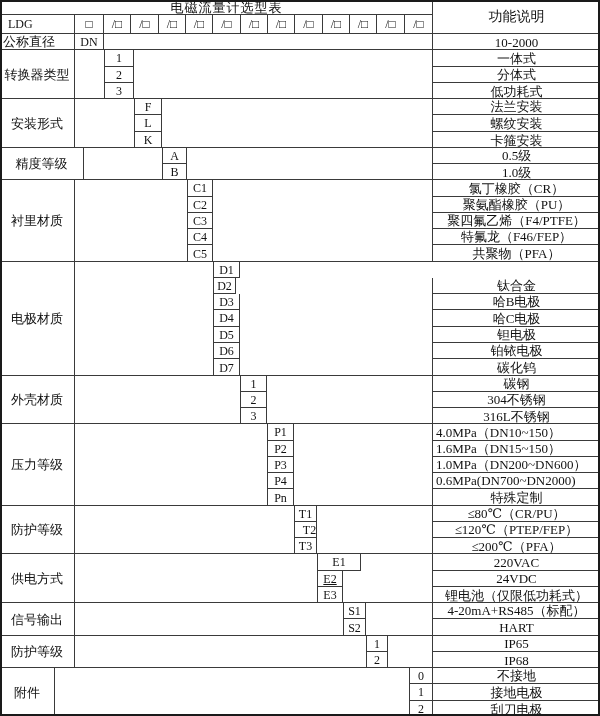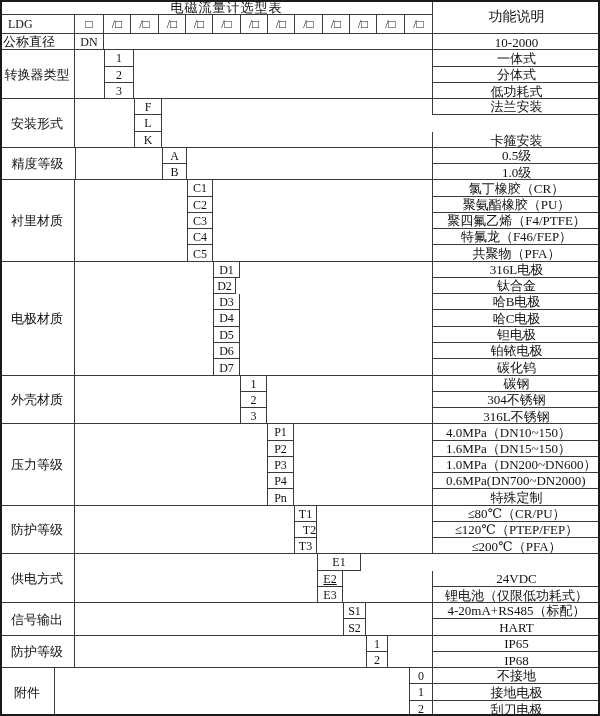--- a/index.html
+++ b/index.html
@@ -12,21 +12,21 @@
     position:absolute;box-sizing:border-box;display:flex;align-items:center;
     justify-content:center;overflow:hidden;white-space:nowrap;line-height:1;
   }
   .title{font-size:13px;letter-spacing:1px;}
   .func{font-size:14px;}
   .model{font-size:12px;}
   .group{position:absolute;left:0;width:600px;box-sizing:border-box;border-top:1px solid var(--bc);}
   .glabel{font-size:13px;}
   .gcode{font-size:12px;}
   .gdesc{font-size:13px;}
-  .left-align{justify-content:flex-start;padding-left:13px;}
+  .left-align{justify-content:flex-start;padding-left:3px;}
   .outer{position:absolute;inset:0;border:2px solid #1a1a1a;pointer-events:none;box-sizing:border-box;}
 </style>
 </head>
 <body>
 
 <div class="stage">
 
   <div class="cell title" style="left:0;top:0;width:432px;height:15px;border-bottom:1px solid var(--bc);padding-left:21px;">电磁流量计选型表</div>
 
   <div class="cell func" style="left:432px;top:0;width:168px;height:33px;border-left:1px solid var(--bc);">功能说明</div>
@@ -63,25 +63,26 @@
         <div class="cell gcode" style="left: 104px; top: 17px; width: 30px; height: 16px; border-left: 1px solid var(--bc); border-right: 1px solid var(--bc); border-bottom: 1px solid var(--bc);">2</div>
         <div class="cell gdesc" style="left: 432px; top: 17px; width: 168px; height: 16px; border-left: 1px solid var(--bc); border-bottom: 1px solid var(--bc);">分体式</div>
         <div class="cell gcode" style="left: 104px; top: 33px; width: 30px; height: 16px; border-left: 1px solid var(--bc); border-right: 1px solid var(--bc);">3</div>
         <div class="cell gdesc" style="left: 432px; top: 33px; width: 168px; height: 16px; border-left: 1px solid var(--bc);">低功耗式</div>
       </div>
       <div class="group" style="top: 98px; height: 49px;">
         <div class="cell glabel" style="left: 0px; top: 0px; width: 75px; height: 100%; border-right: 1px solid var(--bc);">安装形式</div>
         <div class="cell gcode" style="left: 134px; top: 0px; width: 28px; height: 16px; border-left: 1px solid var(--bc); border-right: 1px solid var(--bc); border-bottom: 1px solid var(--bc);">F</div>
         <div class="cell gdesc" style="left: 432px; top: 0px; width: 168px; height: 16px; border-left: 1px solid var(--bc); border-bottom: 1px solid var(--bc);">法兰安装</div>
         <div class="cell gcode" style="left: 134px; top: 16px; width: 28px; height: 17px; border-left: 1px solid var(--bc); border-right: 1px solid var(--bc); border-bottom: 1px solid var(--bc);">L</div>
+        <div class="cell gdesc" style="left: 432px; top: 16px; width: 168px; height: 17px; border-left: 1px solid var(--bc); border-bottom: 1px solid var(--bc);">螺纹安装</div>
         <div class="cell gcode" style="left: 134px; top: 33px; width: 28px; height: 16px; border-left: 1px solid var(--bc); border-right: 1px solid var(--bc);">K</div>
         <div class="cell gdesc" style="left: 432px; top: 33px; width: 168px; height: 16px; border-left: 1px solid var(--bc);">卡箍安装</div>
       </div>
       <div class="group" style="top: 147px; height: 32px;">
-        <div class="cell glabel" style="left: 0px; top: 0px; width: 76px; height: 100%; border-right: 1px solid var(--bc);">精度等级</div>
+        <div class="cell glabel" style="left: 0px; top: 0px; width: 84px; height: 100%; border-right: 1px solid var(--bc);">精度等级</div>
         <div class="cell gcode" style="left: 162px; top: 0px; width: 25px; height: 16px; border-left: 1px solid var(--bc); border-right: 1px solid var(--bc); border-bottom: 1px solid var(--bc);">A</div>
         <div class="cell gdesc" style="left: 432px; top: 0px; width: 168px; height: 16px; border-left: 1px solid var(--bc); border-bottom: 1px solid var(--bc);">0.5级</div>
         <div class="cell gcode" style="left: 162px; top: 16px; width: 25px; height: 16px; border-left: 1px solid var(--bc); border-right: 1px solid var(--bc);">B</div>
         <div class="cell gdesc" style="left: 432px; top: 16px; width: 168px; height: 16px; border-left: 1px solid var(--bc);">1.0级</div>
       </div>
       <div class="group" style="top: 179px; height: 82px;">
         <div class="cell glabel" style="left: 0px; top: 0px; width: 75px; height: 100%; border-right: 1px solid var(--bc);">衬里材质</div>
         <div class="cell gcode" style="left: 187px; top: 0px; width: 26px; height: 17px; border-left: 1px solid var(--bc); border-right: 1px solid var(--bc); border-bottom: 1px solid var(--bc);">C1</div>
         <div class="cell gdesc" style="left: 432px; top: 0px; width: 168px; height: 17px; border-left: 1px solid var(--bc); border-bottom: 1px solid var(--bc);">氯丁橡胶（CR）</div>
         <div class="cell gcode" style="left: 187px; top: 17px; width: 26px; height: 16px; border-left: 1px solid var(--bc); border-right: 1px solid var(--bc); border-bottom: 1px solid var(--bc);">C2</div>
@@ -89,21 +90,20 @@
         <div class="cell gcode" style="left: 187px; top: 33px; width: 26px; height: 16px; border-left: 1px solid var(--bc); border-right: 1px solid var(--bc); border-bottom: 1px solid var(--bc);">C3</div>
         <div class="cell gdesc" style="left: 432px; top: 33px; width: 168px; height: 16px; border-left: 1px solid var(--bc); border-bottom: 1px solid var(--bc);">聚四氟乙烯（F4/PTFE）</div>
         <div class="cell gcode" style="left: 187px; top: 49px; width: 26px; height: 16px; border-left: 1px solid var(--bc); border-right: 1px solid var(--bc); border-bottom: 1px solid var(--bc);">C4</div>
         <div class="cell gdesc" style="left: 432px; top: 49px; width: 168px; height: 16px; border-left: 1px solid var(--bc); border-bottom: 1px solid var(--bc);">特氟龙（F46/FEP）</div>
         <div class="cell gcode" style="left: 187px; top: 65px; width: 26px; height: 17px; border-left: 1px solid var(--bc); border-right: 1px solid var(--bc);">C5</div>
         <div class="cell gdesc" style="left: 432px; top: 65px; width: 168px; height: 17px; border-left: 1px solid var(--bc);">共聚物（PFA）</div>
       </div>
       <div class="group" style="top: 261px; height: 114px;">
         <div class="cell glabel" style="left: 0px; top: 0px; width: 75px; height: 100%; border-right: 1px solid var(--bc);">电极材质</div>
         <div class="cell gcode" style="left: 213px; top: 0px; width: 27px; height: 16px; border-left: 1px solid var(--bc); border-right: 1px solid var(--bc); border-bottom: 1px solid var(--bc);">D1</div>
-        <div class="cell gdesc" style="left: 432px; top: 0px; width: 168px; height: 16px; border-left: 1px solid var(--bc); border-bottom: 1px solid var(--bc);">316L电极</div>
         <div class="cell gcode" style="left: 213px; top: 16px; width: 23px; height: 16px; border-left: 1px solid var(--bc); border-right: 1px solid var(--bc); border-bottom: 1px solid var(--bc);">D2</div>
         <div class="cell gdesc" style="left: 432px; top: 16px; width: 168px; height: 16px; border-left: 1px solid var(--bc); border-bottom: 1px solid var(--bc);">钛合金</div>
         <div class="cell gcode" style="left: 213px; top: 32px; width: 27px; height: 16px; border-left: 1px solid var(--bc); border-right: 1px solid var(--bc); border-bottom: 1px solid var(--bc);">D3</div>
         <div class="cell gdesc" style="left: 432px; top: 32px; width: 168px; height: 16px; border-left: 1px solid var(--bc); border-bottom: 1px solid var(--bc);">哈B电极</div>
         <div class="cell gcode" style="left: 213px; top: 48px; width: 27px; height: 17px; border-left: 1px solid var(--bc); border-right: 1px solid var(--bc); border-bottom: 1px solid var(--bc);">D4</div>
         <div class="cell gdesc" style="left: 432px; top: 48px; width: 168px; height: 17px; border-left: 1px solid var(--bc); border-bottom: 1px solid var(--bc);">哈C电极</div>
         <div class="cell gcode" style="left: 213px; top: 65px; width: 27px; height: 16px; border-left: 1px solid var(--bc); border-right: 1px solid var(--bc); border-bottom: 1px solid var(--bc);">D5</div>
         <div class="cell gdesc" style="left: 432px; top: 65px; width: 168px; height: 16px; border-left: 1px solid var(--bc); border-bottom: 1px solid var(--bc);">钽电极</div>
         <div class="cell gcode" style="left: 213px; top: 81px; width: 27px; height: 16px; border-left: 1px solid var(--bc); border-right: 1px solid var(--bc); border-bottom: 1px solid var(--bc);">D6</div>
         <div class="cell gdesc" style="left: 432px; top: 81px; width: 168px; height: 16px; border-left: 1px solid var(--bc); border-bottom: 1px solid var(--bc);">铂铱电极</div>
@@ -137,20 +137,21 @@
         <div class="cell gcode" style="left: 294px; top: 0px; width: 23px; height: 16px; border-left: 1px solid var(--bc); border-right: 1px solid var(--bc); border-bottom: 1px solid var(--bc);">T1</div>
         <div class="cell gdesc" style="left: 432px; top: 0px; width: 168px; height: 16px; border-left: 1px solid var(--bc); border-bottom: 1px solid var(--bc);">≤80℃（CR/PU）</div>
         <div class="cell gcode" style="left: 294px; top: 16px; width: 23px; height: 16px; border-left: 1px solid var(--bc); border-right: 1px solid var(--bc); border-bottom: 1px solid var(--bc); padding-left: 8px;">T2</div>
         <div class="cell gdesc" style="left: 432px; top: 16px; width: 168px; height: 16px; border-left: 1px solid var(--bc); border-bottom: 1px solid var(--bc);">≤120℃（PTEP/FEP）</div>
         <div class="cell gcode" style="left: 294px; top: 32px; width: 23px; height: 16px; border-left: 1px solid var(--bc); border-right: 1px solid var(--bc);">T3</div>
         <div class="cell gdesc" style="left: 432px; top: 32px; width: 168px; height: 16px; border-left: 1px solid var(--bc);">≤200℃（PFA）</div>
       </div>
       <div class="group" style="top: 553px; height: 49px;">
         <div class="cell glabel" style="left: 0px; top: 0px; width: 75px; height: 100%; border-right: 1px solid var(--bc);">供电方式</div>
         <div class="cell gcode" style="left: 317px; top: 0px; width: 44px; height: 17px; border-left: 1px solid var(--bc); border-right: 1px solid var(--bc); border-bottom: 1px solid var(--bc);">E1</div>
+        <div class="cell gdesc" style="left: 432px; top: 0px; width: 168px; height: 17px; border-left: 1px solid var(--bc); border-bottom: 1px solid var(--bc);">220VAC</div>
         <div class="cell gcode" style="left: 317px; top: 17px; width: 26px; height: 16px; border-left: 1px solid var(--bc); border-right: 1px solid var(--bc); border-bottom: 1px solid var(--bc); text-decoration: underline;">E2</div>
         <div class="cell gdesc" style="left: 432px; top: 17px; width: 168px; height: 16px; border-left: 1px solid var(--bc); border-bottom: 1px solid var(--bc);">24VDC</div>
         <div class="cell gcode" style="left: 317px; top: 33px; width: 26px; height: 16px; border-left: 1px solid var(--bc); border-right: 1px solid var(--bc);">E3</div>
         <div class="cell gdesc" style="left: 432px; top: 33px; width: 168px; height: 16px; border-left: 1px solid var(--bc);">锂电池（仅限低功耗式）</div>
       </div>
       <div class="group" style="top: 602px; height: 33px;">
         <div class="cell glabel" style="left: 0px; top: 0px; width: 75px; height: 100%; border-right: 1px solid var(--bc);">信号输出</div>
         <div class="cell gcode" style="left: 343px; top: 0px; width: 23px; height: 16px; border-left: 1px solid var(--bc); border-right: 1px solid var(--bc); border-bottom: 1px solid var(--bc);">S1</div>
         <div class="cell gdesc" style="left: 432px; top: 0px; width: 168px; height: 16px; border-left: 1px solid var(--bc); border-bottom: 1px solid var(--bc);">4-20mA+RS485（标配）</div>
         <div class="cell gcode" style="left: 343px; top: 16px; width: 23px; height: 17px; border-left: 1px solid var(--bc); border-right: 1px solid var(--bc);">S2</div>

